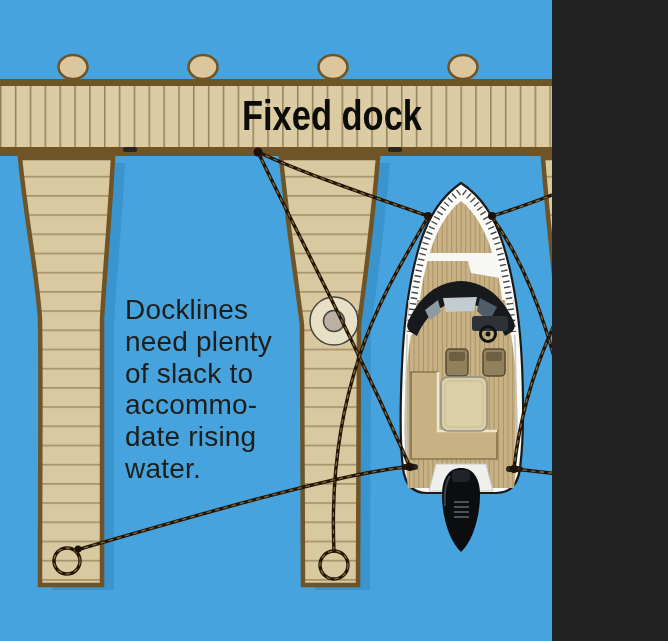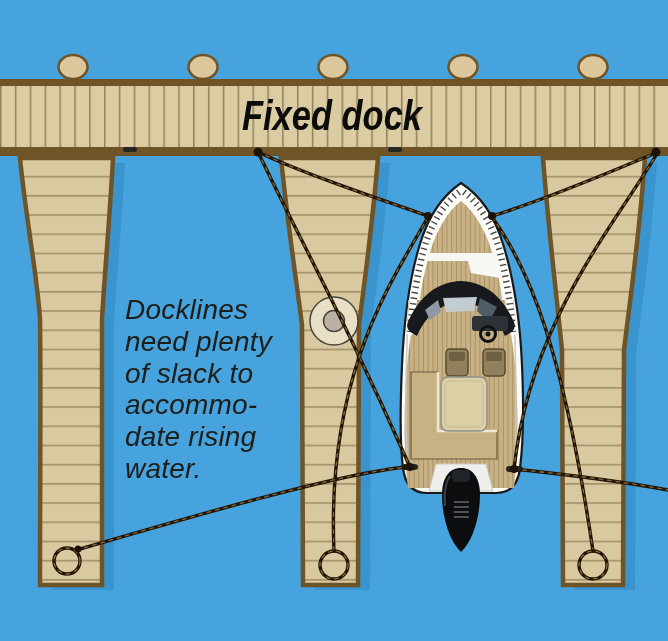--- a/index.html
+++ b/index.html
@@ -1,17 +1,17 @@
 <!DOCTYPE html>
 <html style="--water: #46A3DD; --water-shadow: #2E86BE; --dock-tan: #DBCCA3; --dock-border: #6F5428; --plank-line-v: #92805A; --plank-line-h: #A6936C; --cap-tan: #DCC79C; --piling-tan: #D9C9A0; --deck-tan: #C8B285; --deck-line: #A78F60; --rope-dark: #231407; --rope-hi: #8A7840; --hull-white: #FBFBF8; --hull-outline: #1A1A1A; --bench-tan: #C8B284; --table-tan: #DCCFA6; --seat-brown: #91805C; --motor-black: #0C0D0F; --text-dark: #1D1D19; --fender-outer: #E8E0C6; --fender-inner: #BBB0A1; --knot: #1D1208; --cleat: #262622; --windshield: #17191D; --glass-light: #C2CCD1; --glass-dark: #4F5D68; --dash-gray: #2C3237; --well-white: #EFEFEC;"><head>
 <meta charset="utf-8">
 <style>
   html,body{margin:0;padding:0;background:#222;}
-  .stage{position:relative;width:668px;height:641px;overflow:hidden;
-         font-family:"Liberation Sans",sans-serif;font-style:italic;}
+  .stage{position:relative;width:552px;height:641px;overflow:hidden;
+         font-family:"Liberation Sans",sans-serif;}
   .stage svg{position:absolute;left:0;top:0;display:block;}
 
   
   .water-bg{fill:var(--water);}
   .piling-shadow{fill:var(--water-shadow);opacity:.5;stroke:none;}
   .piling-fill{fill:url(#hplanks);stroke:var(--dock-border);stroke-width:4.5;}
   .dock-border{fill:var(--dock-border);}
   .dock-field{fill:url(#vplanks);}
   .cap{fill:var(--cap-tan);stroke:var(--dock-border);stroke-width:2.5;}
 

